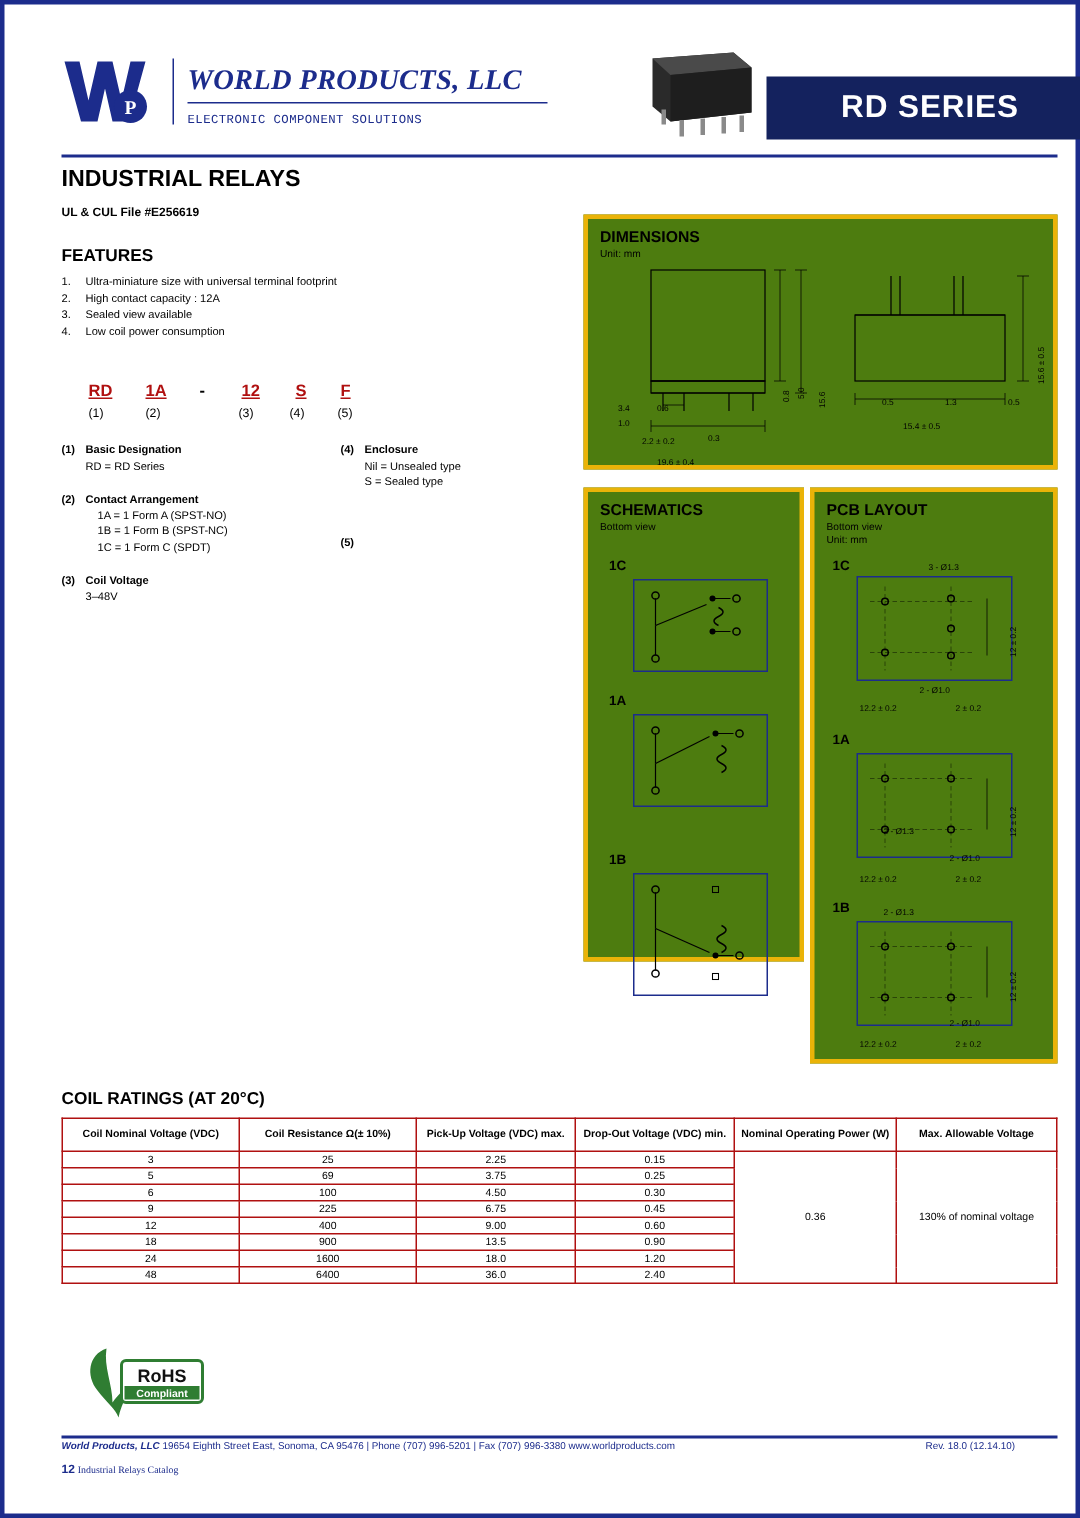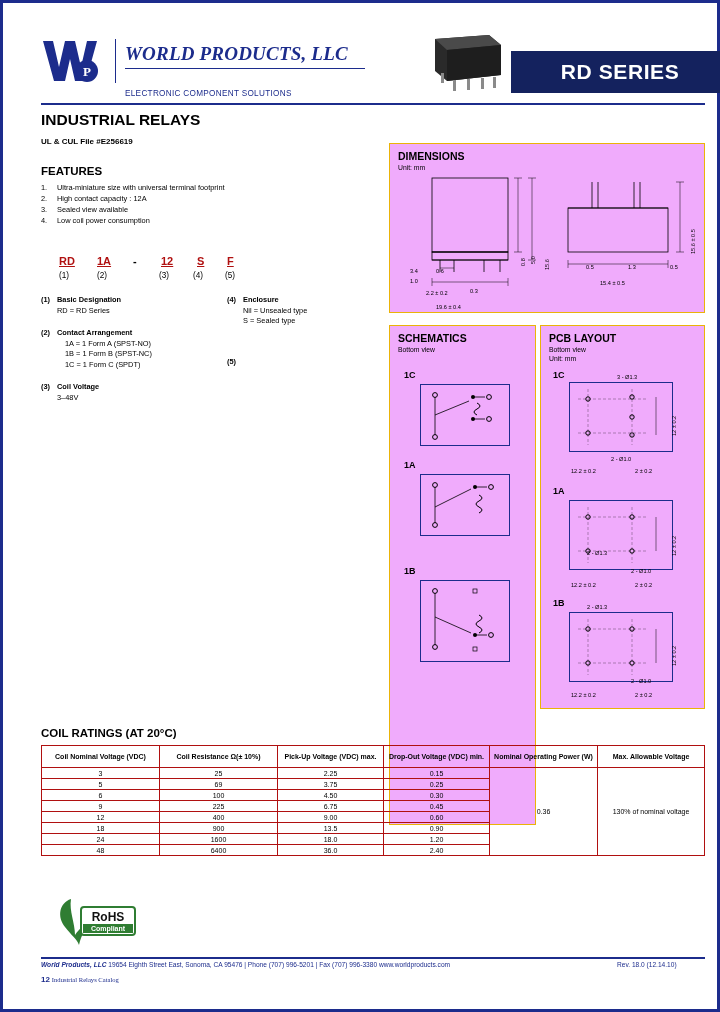--- a/index.html
+++ b/index.html
@@ -24,22 +24,22 @@
   .logo-wp { position:absolute; left:0; top:6px; width:66px; height:48px; }
   .logo-wp svg { display:block; }
   .logo-divider { position:absolute; left:74px; top:8px; width:1px; height:44px; background:#1c2c8c; }
   .brand { position:absolute; left:84px; top:12px; }
   .brand-name {
     font-family:"Liberation Serif", serif;
     font-weight:bold; font-style:italic;
     font-size:19px; color:#1c2c8c; letter-spacing:0.2px;
   }
   .brand-tag {
-    font-size:8.2px; color:#1c2c8c; letter-spacing:0.3px; margin-top:20px;
-    font-family:Liberation Sans, sans-serif;
+    font-size:8.2px; color:#1c2c8c; letter-spacing:0.3px; margin-top:7px;
+    font-family:Liberation Mono, monospace;
   }
   .brand-rule { width:240px; height:1px; background:#1c2c8c; margin-top:3px; }
 
   .relay-photo { position:absolute; left:378px; top:2px; width:92px; height:62px; }
 
   .series-badge {
     position:absolute; left:470px; top:20px; width:218px; height:42px;
     background:#14225e;
     display:flex; align-items:center; justify-content:center;
   }
@@ -79,26 +79,26 @@
 
   .ord-table { position:relative; margin-top:10px; width:340px; font-size:7.4px; line-height:10.5px; }
   .ord-col { position:absolute; }
   .ord-item { position:relative; margin-bottom:7px; }
   .ord-num { position:absolute; left:0; font-weight:bold; }
   .ord-body { margin-left:16px; }
   .ord-ttl { font-weight:bold; }
   .ind { display:block; }
 
   
-  .panel { position:absolute; border:1px solid #eab308; background:#f0abfc; }
+  .panel { position:absolute; border:3px solid #eab308; background:#4d7c0f; }
   .panel-title { position:absolute; font-size:10.5px; font-weight:bold; }
   .panel-sub { position:absolute; font-size:6.8px; }
 
   #dimensions-panel { left:376px; top:130px; width:316px; height:170px; }
-  #schematics-panel { left:376px; top:312px; width:147px; height:500px; }
+  #schematics-panel { left:376px; top:312px; width:147px; height:316px; }
   #pcb-panel { left:527px; top:312px; width:165px; height:384px; }
 
   .draw { position:absolute; }
   .lbl { position:absolute; font-size:5.6px; color:#000; white-space:nowrap; }
   .lbl.rot { transform:rotate(-90deg); transform-origin:0 0; }
   .sch-label { position:absolute; font-size:9px; font-weight:bold; }
   .sch-box { position:absolute; border:1px solid #1c2c8c; }
   .pcb-box { position:absolute; border:1px solid #1c2c8c; }
 
   

